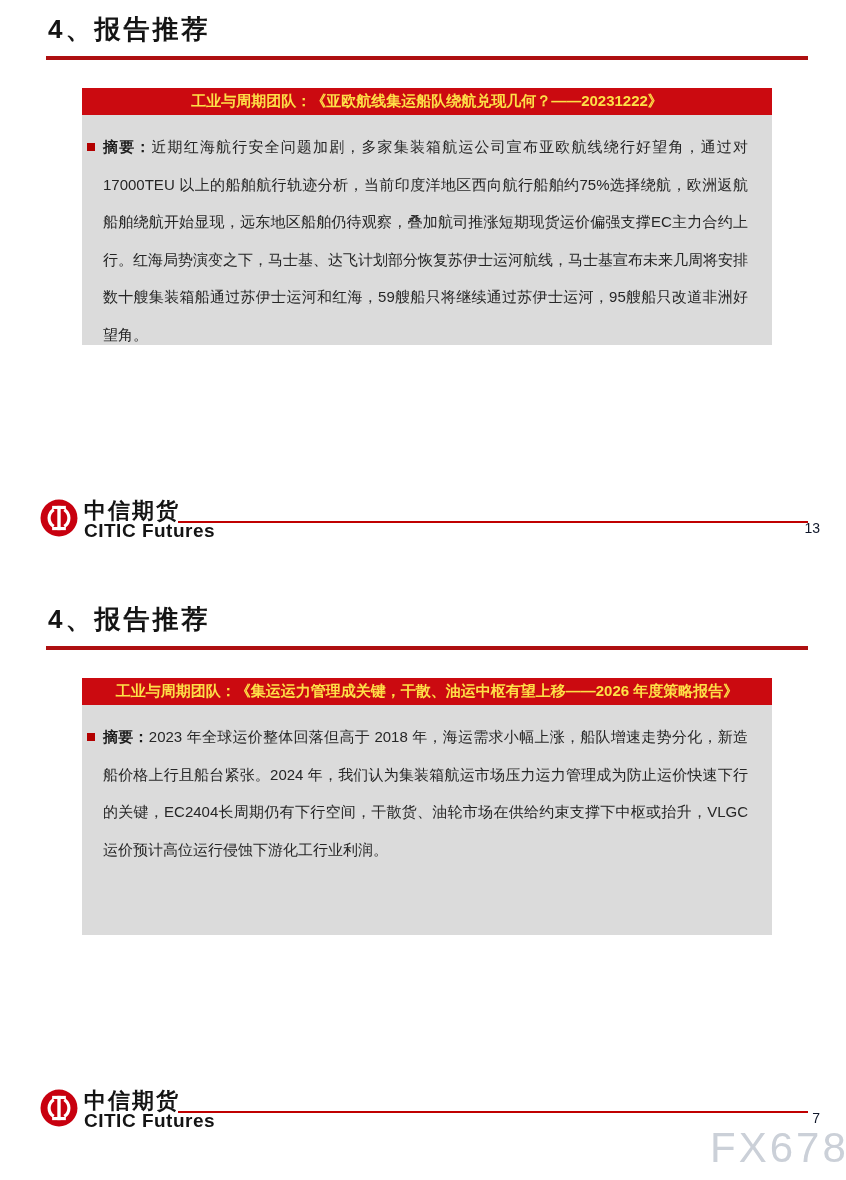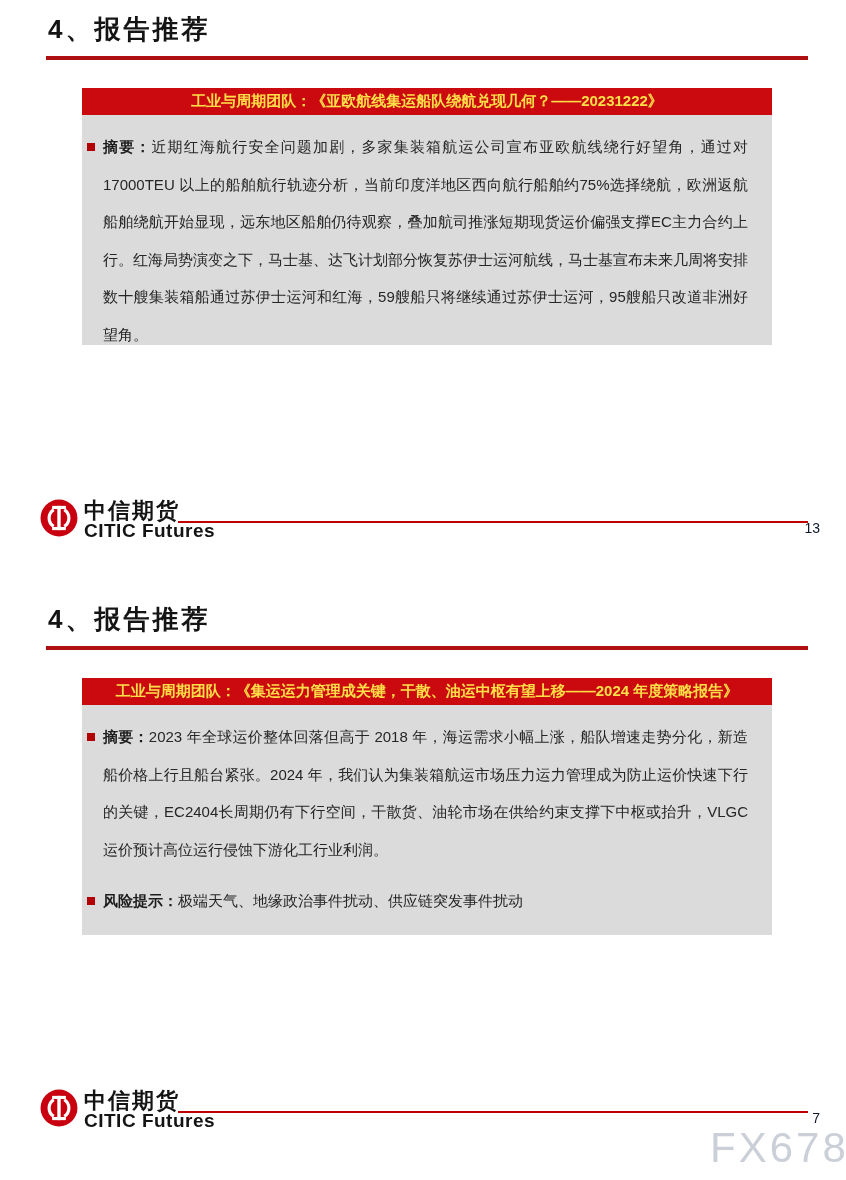--- a/index.html
+++ b/index.html
@@ -69,28 +69,25 @@
       </div>
     </div>
     <div class="footer-line"></div>
     <div class="page-num">13</div>
   </section>
 
   <section class="slide s2">
     <h1 class="slide-title">4、报告推荐</h1>
     <div class="title-rule"></div>
 
-    <div class="banner">工业与周期团队：《集运运力管理成关键，干散、油运中枢有望上移——2024 年度策略报告》</div>
+    <div class="banner">工业与周期团队：《集运运力管理成关键，干散、油运中枢有望上移——2026 年度策略报告》</div>
 
     <div class="graybox">
       <p class="item">
         <span class="bullet"></span><span class="lbl">摘要：</span><span>2023 年全球运价整体回落但高于 2018 年，海运需求小幅上涨，船队增速走势分化，新造船价格上行且船台紧张。2024 年，我们认为集装箱航运市场压力运力管理成为防止运价快速下行的关键，EC2404长周期仍有下行空间，干散货、油轮市场在供给约束支撑下中枢或抬升，VLGC 运价预计高位运行侵蚀下游化工行业利润。</span>
-      </p>
-      <p class="item risk">
-        <span class="bullet"></span><span class="lbl">风险提示：</span><span>极端天气、地缘政治事件扰动、供应链突发事件扰动</span>
       </p>
     </div>
 
     <div class="footer-logo">
       <svg class="emblem" viewBox="0 0 36 36" xmlns="http://www.w3.org/2000/svg">
         <circle cx="18" cy="18" r="17.5" fill="#C8000F"></circle>
         <path d="M13 10 a9.5 9.5 0 0 0 0 16" stroke="#ffffff" stroke-width="3" fill="none"></path>
         <path d="M23 10 a9.5 9.5 0 0 1 0 16" stroke="#ffffff" stroke-width="3" fill="none"></path>
         <rect x="16.4" y="6.5" width="3.2" height="23" fill="#ffffff"></rect>
         <rect x="11.5" y="6.5" width="13" height="3" fill="#ffffff"></rect>

